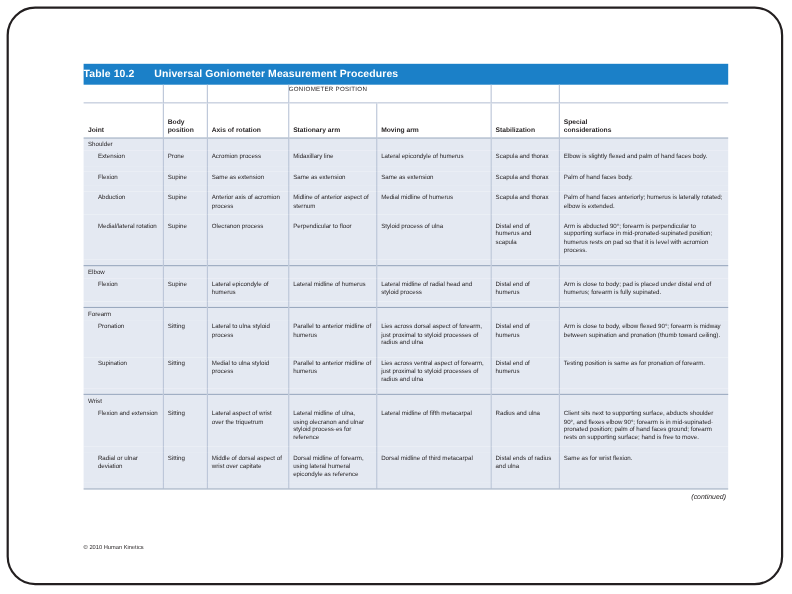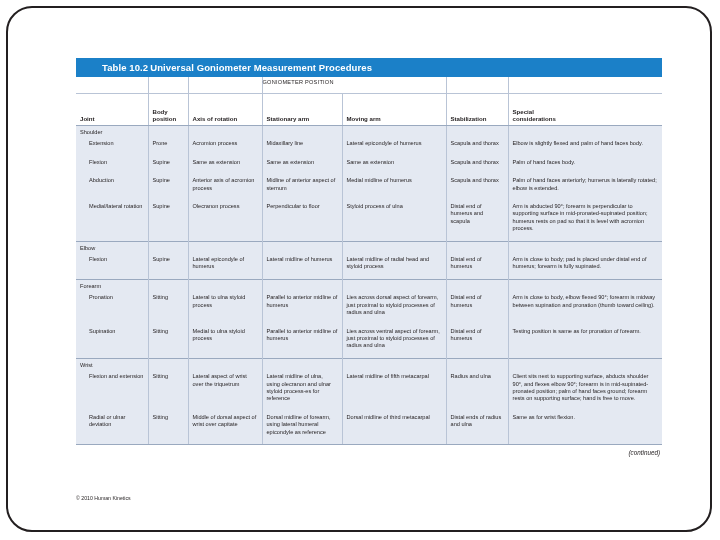--- a/index.html
+++ b/index.html
@@ -34,34 +34,34 @@
     top: 50px;
     width: 586px;
   }
 
   
   #table-title-bar {
     background: #1b80c8;
     height: 19px;
     display: flex;
     align-items: center;
-    padding-left: 26px;
+    padding-left: 0;
     box-sizing: border-box;
   }
   #table-title-bar .tnum {
     color: #ffffff;
     font-size: 9.5px;
     font-weight: bold;
     letter-spacing: .1px;
   }
   #table-title-bar .ttitle {
     color: #ffffff;
     font-size: 9.5px;
     font-weight: bold;
-    margin-left: 2px;
+    margin-left: 18px;
     letter-spacing: .1px;
   }
 
   
   table.gt {
     border-collapse: collapse;
     width: 586px;
     table-layout: fixed;
   }
   table.gt td, table.gt th {

